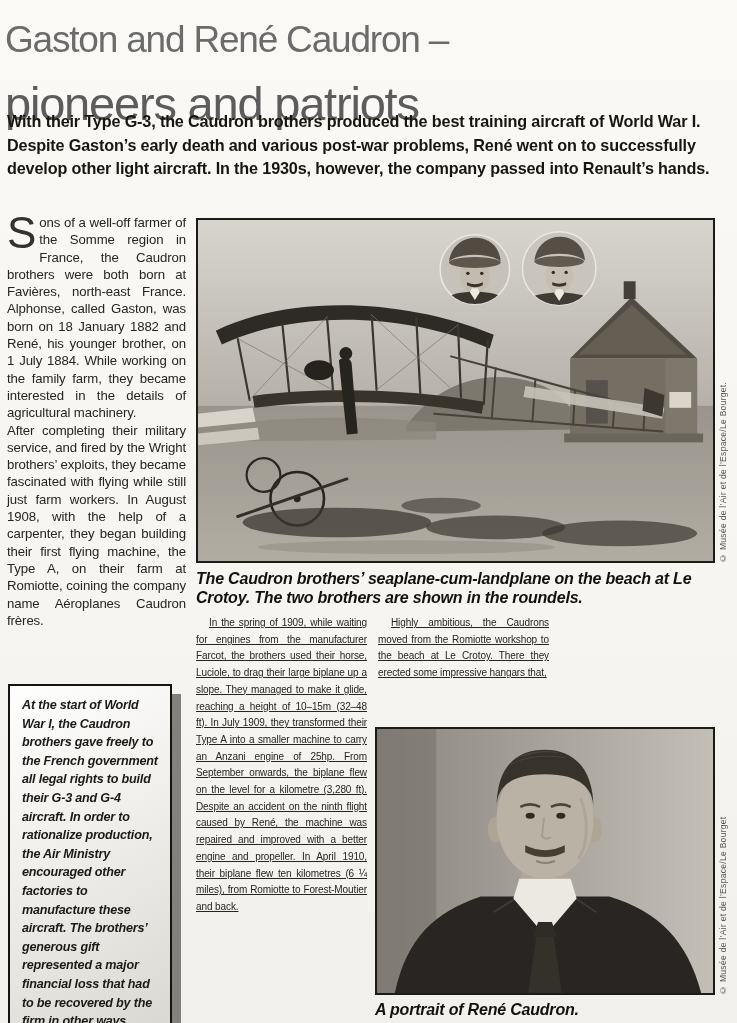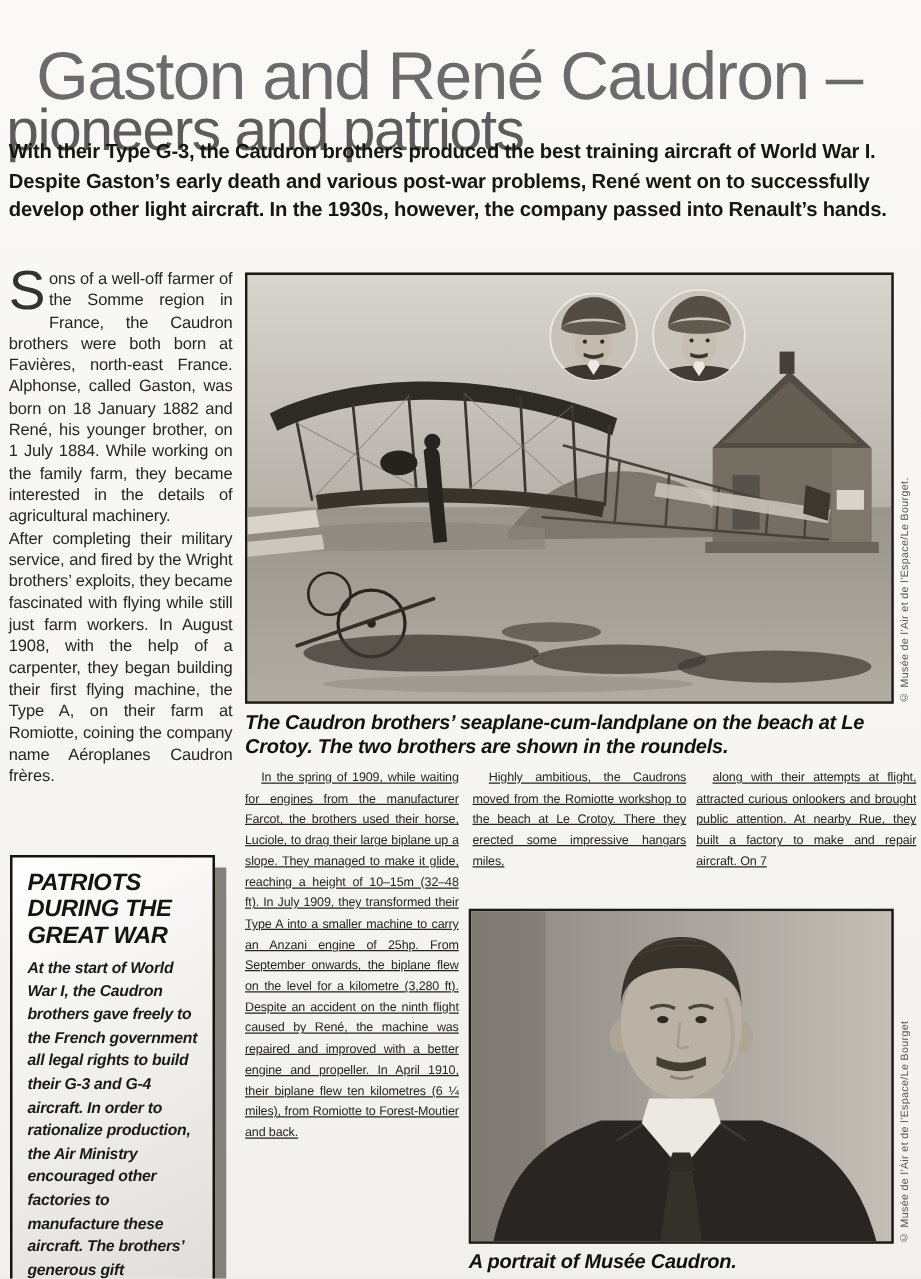--- a/index.html
+++ b/index.html
@@ -1,22 +1,22 @@
 <!DOCTYPE html>
 <html style="--title-gray: #6b6b6b; --subtitle-gray: #5c5c5c; --text-black: #17160f; --page-background: #f7f6f2; --photo-frame: #1c1b17; --sidebar-shadow: #83817b;"><head>
 <meta charset="utf-8">
 <style>
   html,body{margin:0;padding:0;background:#e8e6e2;}
   .page{
     position:relative;width:737px;height:1023px;margin:0 auto;
     background:linear-gradient(180deg,#faf9f6 0%,#f6f5f1 60%,#f2f0ec 100%);
     overflow:hidden;font-family:"Liberation Sans",sans-serif;color:#24231f;
   }
-  .title1{position:absolute;left:5px;top:-6px;font-size:54px;font-weight:400;
-    letter-spacing:-1.2px;color:var(--title-gray,#6b6b6b);white-space:nowrap;margin-left:24px;}
+  .title1{position:absolute;left:5px;top:-6px;font-size:37px;font-weight:400;
+    letter-spacing:-1.2px;color:var(--title-gray,#6b6b6b);white-space:nowrap;}
   .title2{position:absolute;left:5px;top:45px;font-size:47px;font-weight:400;
     letter-spacing:-1.2px;color:var(--subtitle-gray,#5c5c5c);white-space:nowrap;}
   .standfirst{position:absolute;left:7px;top:110px;width:724px;margin:0;
     font-size:16.2px;font-weight:700;line-height:23.5px;letter-spacing:-0.15px;color:#17160f;}
   .leftcol{position:absolute;left:7px;top:214px;width:179px;}
   .body-text{font-size:13.2px;line-height:17.3px;text-align:justify;
     letter-spacing:-0.1px;color:#26251f;margin:0;}
   .dropcap{float:left;font-size:44px;line-height:33px;padding:2px 3px 0 0;
     font-weight:400;color:#33322c;}
   .subhead{font-size:16.5px;font-weight:700;color:#1c1b16;margin:11px 0 4px 0;letter-spacing:-0.2px;}
@@ -167,24 +167,21 @@
       </g>
     </svg>
   </figure>
   <div class="credit credit-main">© Musée de l’Air et de l’Espace/Le Bourget.</div>
   <p class="caption main-caption">The Caudron brothers’ seaplane-cum-landplane on the beach at Le Crotoy. The two brothers are shown in the roundels.</p>
 
   <div class="col col2">
     <p>In the spring of 1909, while waiting for engines from the manufacturer Farcot, the brothers used their horse, Luciole, to drag their large biplane up a slope. They managed to make it glide, reaching a height of 10–15m (32–48 ft). In July 1909, they transformed their Type A into a smaller machine to carry an Anzani engine of 25hp. From September onwards, the biplane flew on the level for a kilometre (3,280 ft). Despite an accident on the ninth flight caused by René, the machine was repaired and improved with a better engine and propeller. In April 1910, their biplane flew ten kilometres (6 ¼ miles), from Romiotte to Forest-Moutier and back.</p>
   </div>
   <div class="col col3">
-    <p>Highly ambitious, the Caudrons moved from the Romiotte workshop to the beach at Le Crotoy. There they erected some impressive hangars miles,</p>
-  </div>
-  <div class="col col4">
-    <p>along with their attempts at flight, attracted curious onlookers and brought public attention. At nearby Rue, they built a factory to make and repair aircraft. On 7</p>
+    <p>Highly ambitious, the Caudrons moved from the Romiotte workshop to the beach at Le Crotoy. There they erected some impressive hangars that,</p>
   </div>
 
   <figure class="photo portrait-photo" style="margin:0;">
     <svg viewBox="0 0 340 268" preserveAspectRatio="none">
       <defs>
         <linearGradient id="pbg" x1="0" y1="0" x2="1" y2="0">
           <stop offset="0" stop-color="#8b8780"></stop>
             <stop offset="1" stop-color="#c3bfb7"></stop>
         </linearGradient>
       </defs>
@@ -210,20 +207,19 @@
       <path d="M176,79 Q186,74 196,79" fill="none" stroke="#4a443a" stroke-width="2.6"></path>
       <ellipse cx="155" cy="88" rx="4.6" ry="3" fill="#2f2b24"></ellipse>
       <ellipse cx="186" cy="88" rx="4.6" ry="3" fill="#2f2b24"></ellipse>
       <path d="M169,90 L167,109 Q170,113 176,110" fill="none" stroke="#a59c8c" stroke-width="2"></path>
       <path d="M150,118 Q170,128 190,118 L190,125 Q170,135 150,125 Z" fill="#453e33"></path>
       <path d="M161,134 Q170,138 180,134" fill="none" stroke="#8a8173" stroke-width="2"></path>
       <path d="M206,70 C214,90 214,116 204,132" fill="none" stroke="#a69d8e" stroke-width="3" opacity="0.6"></path>
     </svg>
   </figure>
   <div class="credit credit-portrait">© Musée de l’Air et de l’Espace/Le Bourget</div>
-  <p class="caption portrait-caption">A portrait of Musée Caudron.</p>
+  <p class="caption portrait-caption">A portrait of René Caudron.</p>
 
   <aside class="sidebar">
-    <h3>PATRIOTS DURING THE GREAT WAR</h3>
     <p>At the start of World War I, the Caudron brothers gave freely to the French government all legal rights to build their G-3 and G-4 aircraft. In order to rationalize production, the Air Ministry encouraged other factories to manufacture these aircraft. The brothers’ generous gift represented a major financial loss that had to be recovered by the firm in other ways.</p>
   </aside>
 
 </div>
 
 </body></html>

